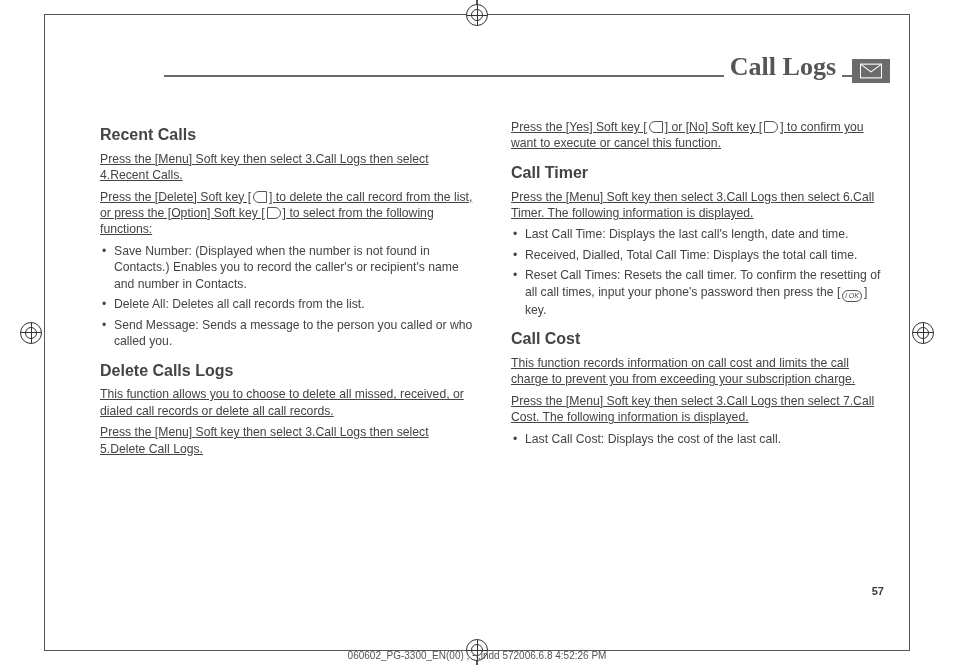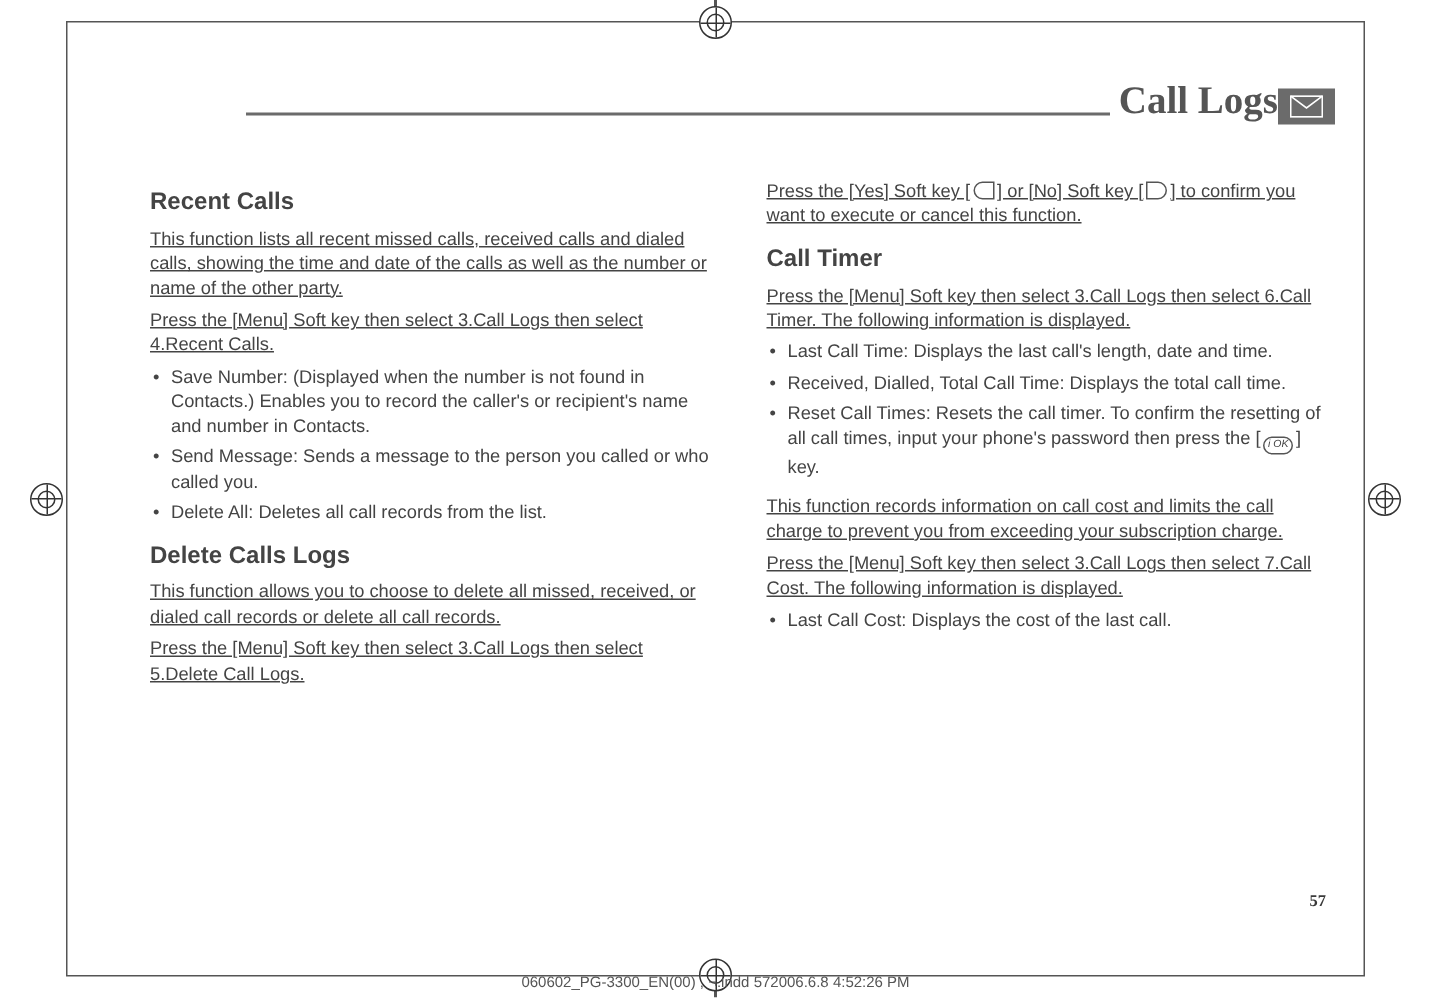--- a/index.html
+++ b/index.html
@@ -46,21 +46,21 @@
 
     .header {
       position: relative;
       height: 40px;
       margin-top: 22px;
     }
     .header-line {
       position: absolute; top: 23px; right: 0; left: 100px; height: 2px; background: #6b6b6b;
     }
     .header-title {
-      position: absolute; right: 32px; top: 0;
+      position: absolute; right: 48px; top: 0;
       font-family: "Times New Roman", Times, serif;
       font-size: 26px; font-weight: bold; color: #555;
       background: #fff; padding: 0 6px;
     }
     .mailbox {
       position: absolute; right: 0; top: 7px; width: 38px; height: 24px;
       background: #6b6b6b;
       display: flex; align-items: center; justify-content: center;
     }
     .mailbox svg { width: 22px; height: 16px; }
@@ -95,22 +95,22 @@
     .pill.up::after    { content:""; position:absolute; top:1.5px; left:50%; transform:translateX(-50%); border:2.5px solid transparent; border-bottom-color:#555; }
     .pill.down::after  { content:""; position:absolute; bottom:1.5px; left:50%; transform:translateX(-50%); border:2.5px solid transparent; border-top-color:#555; }
     .okkey {
       display: inline-block; vertical-align: -2px;
       border: 1px solid #555; border-radius: 7px;
       padding: 0 2px; font-size: 7px; line-height: 10px; height: 12px;
       margin: 0 2px; font-style: italic;
     }
 
     .page-num {
-      position: absolute; right: 6px; bottom: 28px;
-      font-size: 11px; font-weight: bold; font-family: Liberation Serif, serif;
+      position: absolute; right: 6px; bottom: 38px;
+      font-size: 11px; font-weight: bold;
     }
     .footer {
       position: absolute; left: 60px; right: 60px; bottom: 4px;
       display: flex; justify-content: center;
       font-size: 10px; color: #555;
     }
   </style>
 </head>
 <body>
 
@@ -141,26 +141,28 @@
             <rect x="0.5" y="0.5" width="23" height="15" fill="none" stroke="#fff" stroke-width="1.2"></rect>
             <path d="M0.5 0.5 L12 9 L23.5 0.5" fill="none" stroke="#fff" stroke-width="1.2"></path>
           </svg>
       </div>
     </div>
 
     <div class="columns">
 
       <div class="col">
         <div class="h h1">Recent Calls</div>
-        <p>This function lists all recent missed calls, received calls and dialed calls, showing the time and date of the calls as well as the number or name of the other party.</p>
         <p>Press the [Menu] Soft key then select 3.Call Logs then select 4.Recent Calls.</p>
+        <p>
+          <span>Press the [Delete] Soft key [</span><span class="key left"></span><span>] to delete the call record from the list, or press the [Option] Soft key [</span><span class="key right"></span><span>] to select from the following functions:</span>
+        </p>
         <ul>
           <li>Save Number: (Displayed when the number is not found in Contacts.) Enables you to record the caller's or recipient's name and number in Contacts.</li>
+          <li>Delete All: Deletes all call records from the list.</li>
           <li>Send Message: Sends a message to the person you called or who called you.</li>
-          <li>Delete All: Deletes all call records from the list.</li>
         </ul>
 
         <div class="h h1">Delete Calls Logs</div>
         <p>This function allows you to choose to delete all missed, received, or dialed call records or delete all call records.</p>
         <p>Press the [Menu] Soft key then select 3.Call Logs then select 5.Delete Call Logs.</p>
       </div>
 
       <div class="col">
         <p>
           <span>Press the [Yes] Soft key [</span><span class="key left"></span><span>] or [No] Soft key [</span><span class="key right"></span><span>] to confirm you want to execute or cancel this function.</span>
@@ -169,20 +171,21 @@
         <div class="h h1">Call Timer</div>
         <p>Press the [Menu] Soft key then select 3.Call Logs then select 6.Call Timer. The following information is displayed.</p>
         <ul>
           <li>Last Call Time: Displays the last call's length, date and time.</li>
           <li>Received, Dialled, Total Call Time: Displays the total call time.</li>
           <li>
             <span>Reset Call Times: Resets the call timer. To confirm the resetting of all call times, input your phone's password then press the [</span><span class="okkey">i OK</span><span>] key.</span>
           </li>
         </ul>
 
+        <div class="h h1">Call Cost</div>
         <p>This function records information on call cost and limits the call charge to prevent you from exceeding your subscription charge.</p>
         <p>Press the [Menu] Soft key then select 3.Call Logs then select 7.Call Cost. The following information is displayed.</p>
         <ul>
           <li>Last Call Cost: Displays the cost of the last call.</li>
         </ul>
       </div>
     </div>
 
     <div class="page-num">57</div>
   </div>

